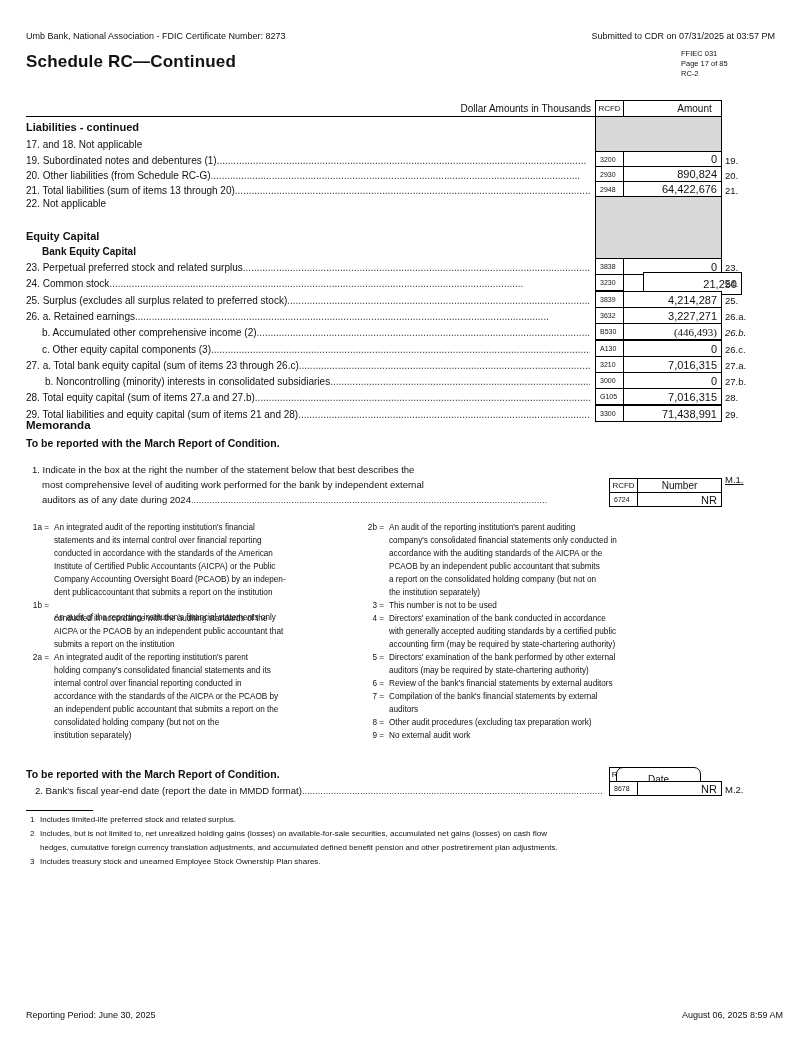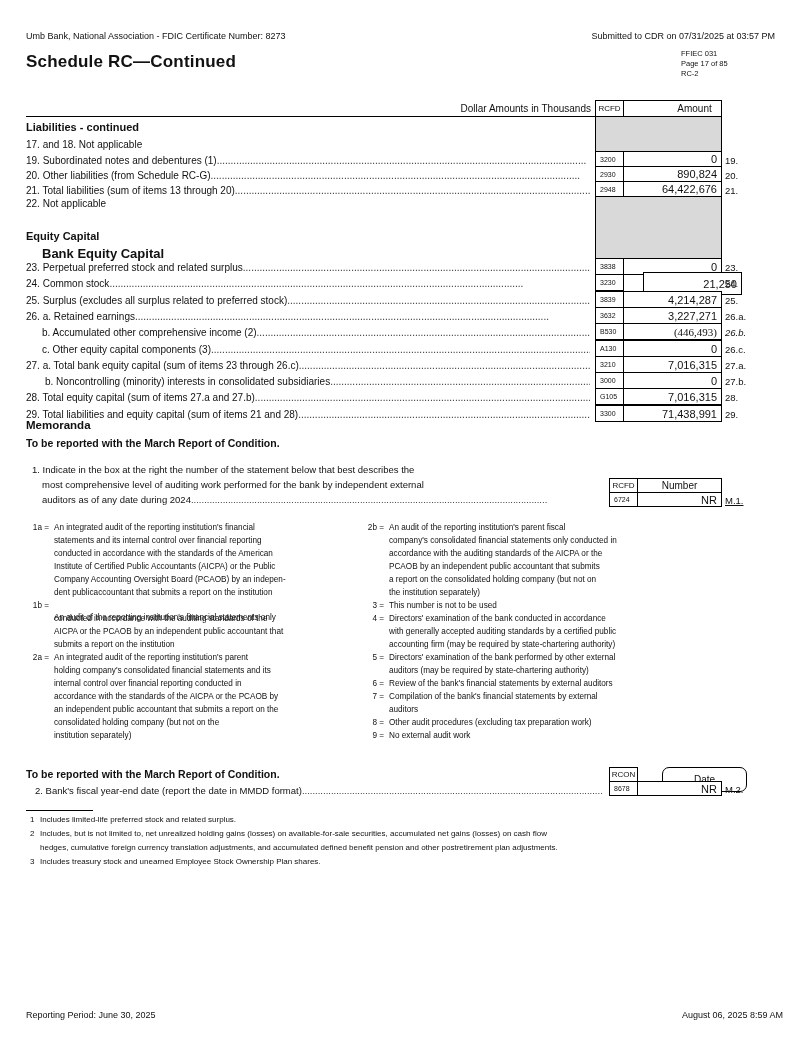--- a/index.html
+++ b/index.html
@@ -57,21 +57,21 @@
 
 <div class="abs lbl" style="left:26px;top:185px;width:564px;"><span>21. Total liabilities (sum of items 13 through 20)</span><span class="dots">.....................................................................................................................................</span></div>
 <div class="box code" style="left:595px;top:181px;width:29px;height:16px;">2948</div>
 <div class="box amt" style="left:623px;top:181px;width:99px;height:16px;">64,422,676</div>
 <div class="ref" style="left:725px;top:185px;">21.</div>
 
 <div class="abs lbl" style="left:26px;top:198px;">22. Not applicable</div>
 <div class="box gray" style="left:595px;top:196px;width:127px;height:63px;"></div>
 
 <div class="abs lbl bold" style="left:26px;top:230px;font-size:11px;">Equity Capital</div>
-<div class="abs lbl bold" style="left:42px;top:246px;font-size:13px;">Bank Equity Capital</div>
+<div class="abs lbl bold" style="left:42px;top:246px;font-size:10px;">Bank Equity Capital</div>
 
 <div id="equity-rows">
     <div class="abs lbl" style="left:26px;top:262px;width:564px;"><span>23. Perpetual preferred stock and related surplus</span><span class="dots">.....................................................................................................................................................</span></div>
        <div class="box code" style="left:595px;top:258px;width:29px;height:17px;">3838</div>
        <div class="box amt" style="left:623px;top:258px;width:99px;height:17px;">0</div>
        <div class="ref" style="left:725px;top:262px;">23.</div>
     <div class="abs lbl" style="left:26px;top:278px;width:564px;"><span>24. Common stock</span><span class="dots">.....................................................................................................................................................</span></div>
        <div class="box code" style="left:595px;top:274px;width:29px;height:17px;">3230</div>
        <div class="box amt" style="left:623px;top:272px;width:99px;height:23px;margin-left:20px;">21,250</div>
        <div class="ref" style="left:725px;top:278px;">24.</div>
@@ -112,21 +112,21 @@
 <div class="abs lbl bold" style="left:26px;top:419px;font-size:11.5px;">Memoranda</div>
 <div class="abs lbl bold" style="left:26px;top:437px;font-size:10.5px;">To be reported with the March Report of Condition.</div>
 
 <div class="abs lbl" style="left:32px;top:464px;font-size:9.5px;">1. Indicate in the box at the right the number of the statement below that best describes the</div>
 <div class="abs lbl" style="left:42px;top:479px;font-size:9.5px;">most comprehensive level of auditing work performed for the bank by independent external</div>
 <div class="abs lbl" style="left:42px;top:494px;width:562px;font-size:9.5px;"><span>auditors as of any date during 2024</span><span class="dots">.......................................................................................................................................</span></div>
 <div class="box colhead" style="left:609px;top:478px;width:29px;height:15px;font-size:8px;">RCFD</div>
 <div class="box colhead" style="left:637px;top:478px;width:85px;height:15px;">Number</div>
 <div class="box code" style="left:609px;top:492px;width:29px;height:15px;">6724</div>
 <div class="box amt" style="left:637px;top:492px;width:85px;height:15px;">NR</div>
-<div class="ref" style="left:725px;top:495px;text-decoration:underline;">M.1.</div>
+<div class="ref" style="left:725px;top:474px;text-decoration:underline;">M.1.</div>
 
 <div id="defs-left">
     <div class="def" style="left:21px;top:521px;">
       <span class="k">1a =</span>
       <span class="t" style="top:0px;">An integrated audit of the reporting institution's financial</span>
       <span class="t" style="top:13px;">statements and its internal control over financial reporting</span>
       <span class="t" style="top:26px;">conducted in accordance with the standards of the American</span>
       <span class="t" style="top:39px;">Institute of Certified Public Accountants (AICPA) or the Public</span>
       <span class="t" style="top:52px;">Company Accounting Oversight Board (PCAOB) by an indepen-</span>
       <span class="t" style="top:65px;">dent publicaccountant that submits a report on the institution</span>
@@ -145,21 +145,21 @@
       <span class="t" style="top:26px;">internal control over financial reporting conducted in</span>
       <span class="t" style="top:39px;">accordance with the standards of the AICPA or the PCAOB by</span>
       <span class="t" style="top:52px;">an independent public accountant that submits a report on the</span>
       <span class="t" style="top:65px;">consolidated holding company (but not on the</span>
       <span class="t" style="top:78px;">institution separately)</span>
     </div>
   </div>
 <div id="defs-right">
     <div class="def" style="left:356px;top:521px;">
       <span class="k">2b =</span>
-      <span class="t" style="top:0px;">An audit of the reporting institution's parent fiscal</span>
+      <span class="t" style="top:0px;">An audit of the reporting institution's parent auditing</span>
       <span class="t" style="top:13px;">company's consolidated financial statements only conducted in</span>
       <span class="t" style="top:26px;">accordance with the auditing standards of the AICPA or the</span>
       <span class="t" style="top:39px;">PCAOB by an independent public accountant that submits</span>
       <span class="t" style="top:52px;">a report on the consolidated holding company (but not on</span>
       <span class="t" style="top:65px;">the institution separately)</span>
     </div>
     <div class="def" style="left:356px;top:599px;">
       <span class="k">3 =</span>
       <span class="t" style="top:0px;">This number is not to be used</span>
     </div>
@@ -189,21 +189,21 @@
     </div>
     <div class="def" style="left:356px;top:729px;">
       <span class="k">9 =</span>
       <span class="t" style="top:0px;">No external audit work</span>
     </div>
   </div>
 
 <div class="abs lbl bold" style="left:26px;top:768px;font-size:10.5px;">To be reported with the March Report of Condition.</div>
 <div class="abs lbl" style="left:35px;top:785px;width:568px;font-size:9.5px;"><span>2. Bank's fiscal year-end date (report the date in MMDD format)</span><span class="dots">............................................................................................................................</span></div>
 <div class="box colhead" style="left:609px;top:767px;width:29px;height:15px;font-size:8px;">RCON</div>
-<div class="box colhead" style="left:662px;top:767px;width:85px;height:25px;border-radius:7px;">Date</div>
+<div class="box colhead" style="left:616px;top:767px;width:85px;height:25px;border-radius:7px;">Date</div>
 <div class="box code" style="left:609px;top:781px;width:29px;height:15px;">8678</div>
 <div class="box amt" style="left:637px;top:781px;width:85px;height:15px;">NR</div>
 <div class="ref" style="left:725px;top:784px;">M.2.</div>
 
 <div class="abs" style="left:26px;top:810px;width:67px;border-top:1px solid #000;"></div>
 <div id="footnotes">
     <div class="fn" style="left:30px;top:814px;">1</div>
     <div class="fn" style="left:40px;top:814px;text-align:center;">Includes limited-life preferred stock and related surplus.</div>
     <div class="fn" style="left:30px;top:828px;">2</div>
     <div class="fn" style="left:40px;top:828px;">Includes, but is not limited to, net unrealized holding gains (losses) on available-for-sale securities, accumulated net gains (losses) on cash flow</div>

